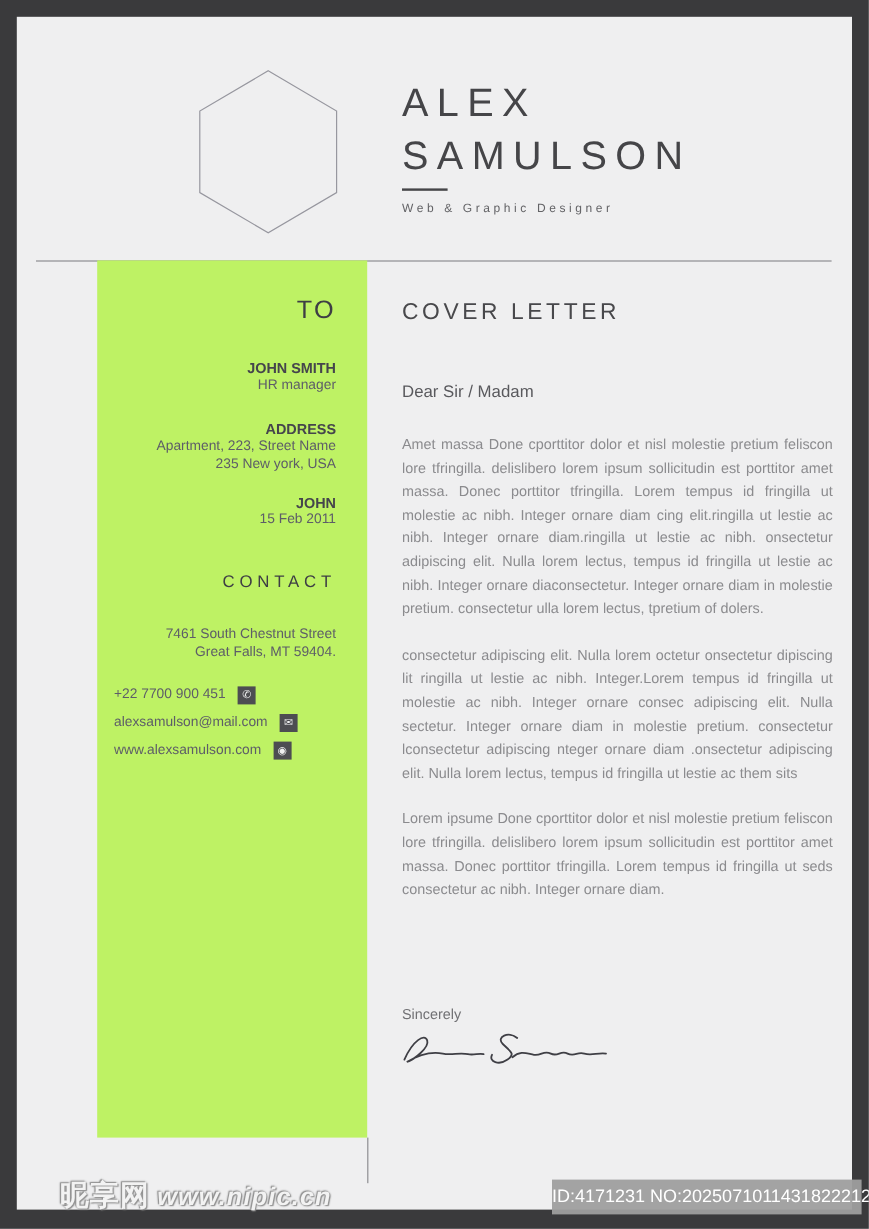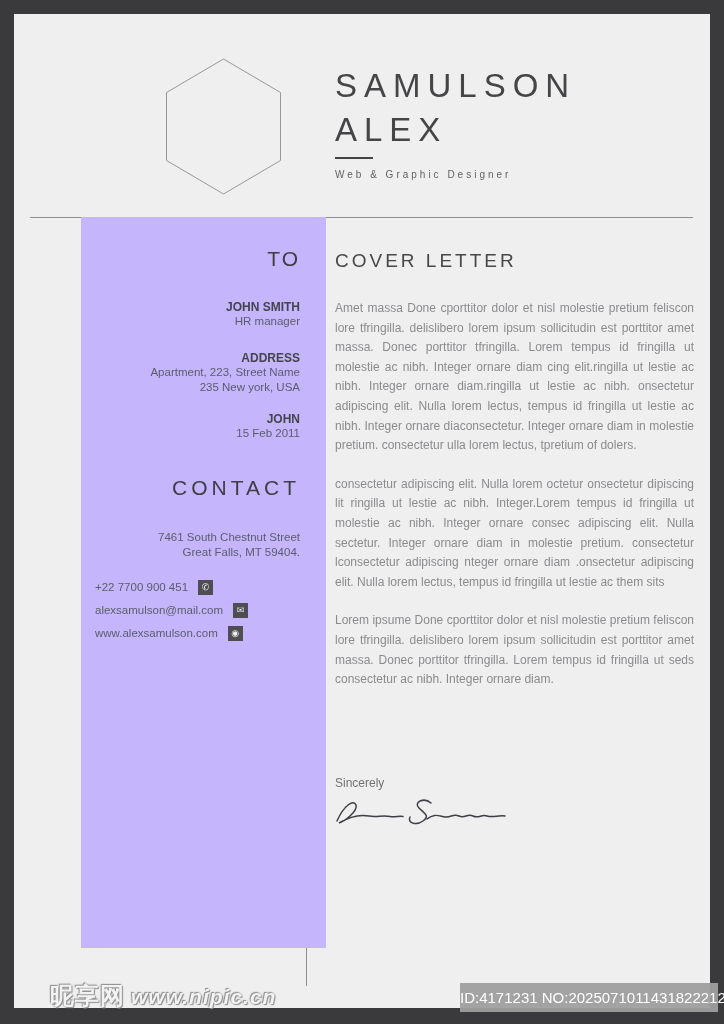--- a/index.html
+++ b/index.html
@@ -23,28 +23,28 @@
   .name-underline{width:38px;height:2px;background:#454548;margin-top:5px;}
   .name-subtitle{
     margin-top:10px;font-size:10px;letter-spacing:3px;color:#636366;
   }
   .header-divider{
     position:absolute;left:16px;top:203px;width:663px;height:0;
     border-top:1px solid #8e8e92;
   }
   
   #sidebar{
-    position:absolute;left:67px;top:203px;width:245px;height:731px;
-    background:#c4b5fd;box-sizing:border-box;
+    position:absolute;left:67px;top:203px;width:225px;height:731px;
+    background:#bef264;box-sizing:border-box;
     padding:30px 26px 0 14px;text-align:right;color:#45454e;
   }
   .sb-h1{font-size:21px;letter-spacing:2px;color:#3e3e44;font-weight:400;}
   .sb-label{font-size:12px;font-weight:700;color:#45454c;}
   .sb-value{font-size:11.5px;color:#5d5d68;line-height:15px;}
-  .sb-contact-h{font-size:21px;letter-spacing:4px;color:#3e3e44;font-weight:400;}
+  .sb-contact-h{font-size:14px;letter-spacing:4px;color:#3e3e44;font-weight:400;}
   .contact-row{
     display:flex;align-items:center;
     margin-top:8px;height:15px;
   }
   .contact-row .sb-value{margin-right:10px;}
   .sq-icon{
     width:15px;height:15px;background:#4d4d52;color:#efeff0;
     font-size:9px;line-height:15px;text-align:center;flex:0 0 15px;
     display:inline-block;
   }
@@ -90,22 +90,22 @@
 
 <div id="page">
 
   <div class="hexagon">
     <svg width="117" height="137" viewBox="0 0 117 137">
       <polygon points="58.5,1 115.5,34.5 115.5,102.5 58.5,136 1.5,102.5 1.5,34.5" fill="none" stroke="#97979f" stroke-width="1"></polygon>
     </svg>
   </div>
 
   <div class="name-block">
+    <div class="name-line">ALEX</div>
     <div class="name-line">SAMULSON</div>
-    <div class="name-line">ALEX</div>
     <div class="name-underline"></div>
     <div class="name-subtitle">Web &amp; Graphic Designer</div>
   </div>
 
   <div class="header-divider"></div>
 
   <div id="sidebar">
     <div class="sb-h1">TO</div>
     <div style="height:29px;"></div>
     <div class="sb-label">JOHN SMITH</div>
@@ -135,20 +135,21 @@
     <div class="contact-row">
       <span class="sb-value">www.alexsamulson.com</span>
       <span class="sq-icon">◉</span>
     </div>
   </div>
 
   <div class="sidebar-edge-line"></div>
 
   <div id="main">
     <div class="letter-heading">COVER LETTER</div>
+    <div class="salutation">Dear Sir / Madam</div>
     <p class="para">Amet massa Done cporttitor dolor et nisl molestie pretium feliscon  lore tfringilla. delislibero lorem ipsum sollicitudin est porttitor amet massa. Donec porttitor  tfringilla. Lorem tempus id fringilla ut molestie ac nibh. Integer ornare diam cing elit.ringilla ut lestie ac nibh. Integer ornare diam.ringilla ut lestie ac nibh. onsectetur adipiscing elit. Nulla lorem lectus, tempus id fringilla ut lestie ac nibh.  Integer ornare diaconsectetur. Integer ornare diam in molestie pretium. consectetur  ulla lorem lectus, tpretium of dolers.</p>
     <p class="para">consectetur adipiscing elit. Nulla lorem  octetur   onsectetur dipiscing lit ringilla ut lestie ac nibh. Integer.Lorem tempus id fringilla ut molestie ac nibh. Integer ornare  consec adipiscing elit. Nulla sectetur. Integer ornare diam in molestie pretium. consectetur  lconsectetur adipiscing  nteger ornare diam .onsectetur adipiscing elit. Nulla lorem lectus, tempus id fringilla ut lestie ac them sits</p>
     <p class="para">Lorem ipsume Done cporttitor dolor et nisl molestie pretium feliscon  lore tfringilla. delislibero lorem ipsum sollicitudin est porttitor amet massa. Donec porttitor  tfringilla. Lorem tempus id fringilla ut seds consectetur  ac nibh. Integer ornare diam.</p>
     <div class="closing">Sincerely</div>
     <div class="signature">
       <svg width="175" height="34" viewBox="0 0 175 34">
         <g fill="none" stroke="#3f3f45" stroke-width="1.5" stroke-linecap="round">
           <path d="M2 25 C 9 9, 19 3, 21 9 C 23 15, 10 25, 4 27 C 14 21, 24 18, 34 20 C 41 21.5, 48 19, 55 20.5 C 60 21.5, 64 19.5, 68 20.5"></path>
           <path d="M96 7 C 89 1, 78 6, 84 12 C 90 18, 95 20, 88 25 C 81 30, 72 27, 75 21"></path>
           <path d="M92 23 C 99 17, 104 20, 110 21 C 116 22, 118 17, 124 20 C 130 23, 132 17, 138 20 C 144 23, 146 18, 152 20 C 158 22, 163 19, 170 20"></path>

